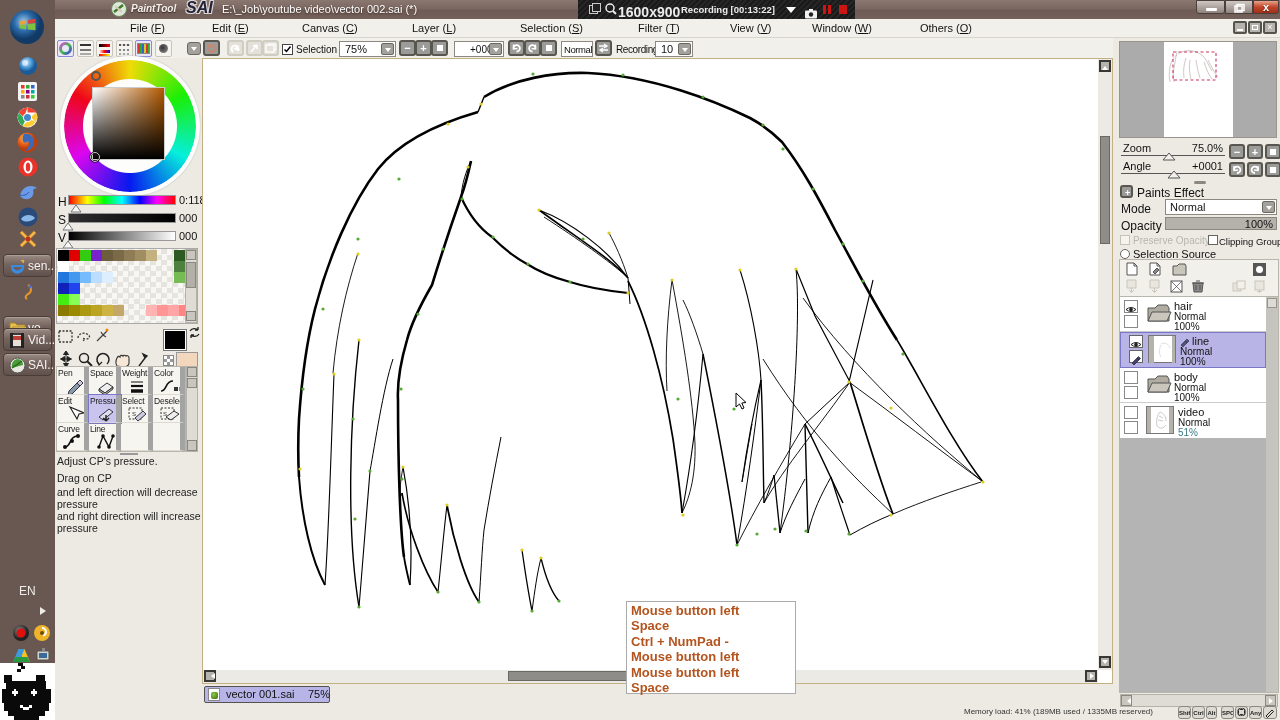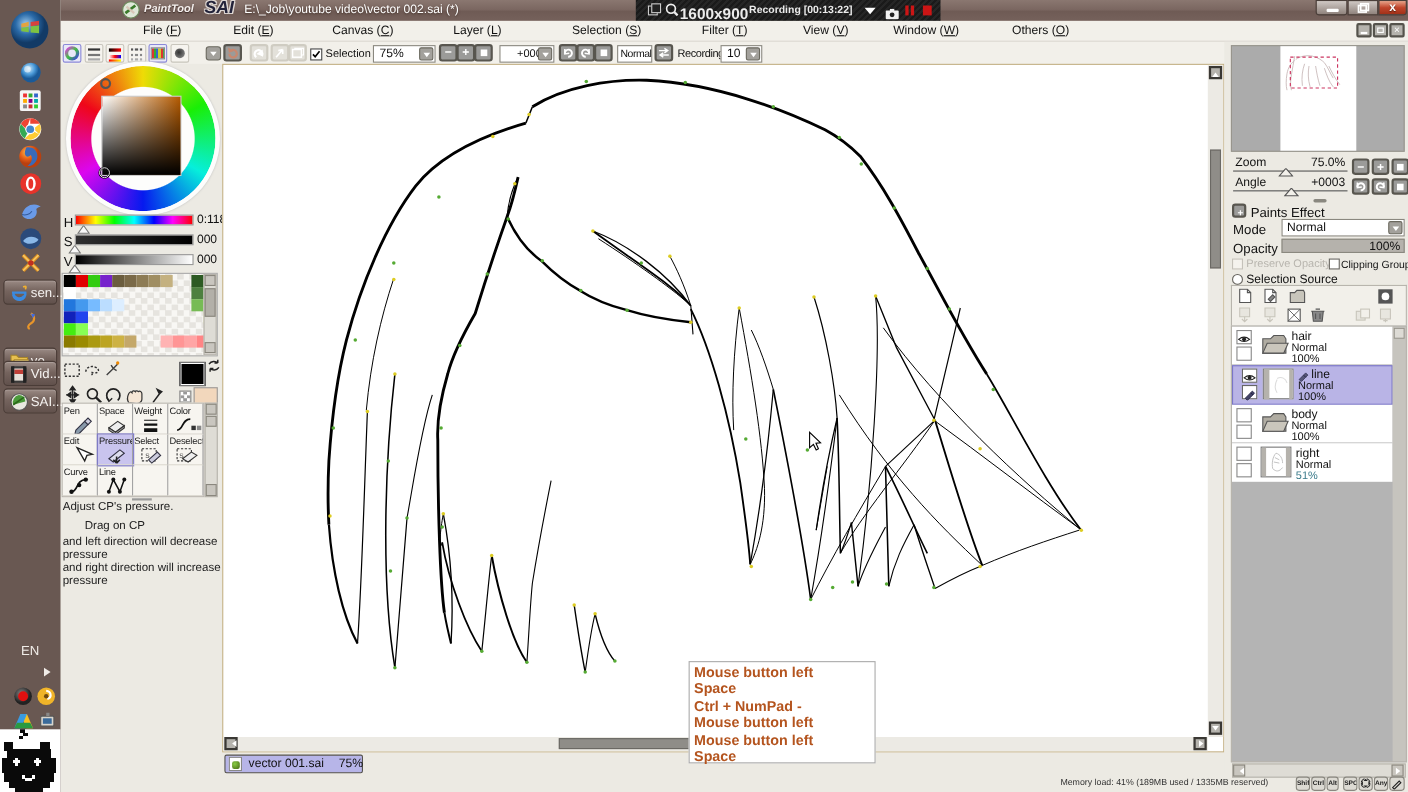--- a/index.html
+++ b/index.html
@@ -267,21 +267,21 @@
   </svg>
 <div class="abs" style="left:176px;top:352px;width:22px;height:20px;background:#f2d7bc;border:1px solid #999;"></div>
 <div class="abs" style="left:163px;top:355px;width:11px;height:11px;background:repeating-conic-gradient(#999 0 25%, #fff 0 50%) 0 0/6px 6px;border:1px solid #888;"></div>
 
 <div class="abs" style="left:56px;top:366px;width:130px;height:86px;background:#f7f5f0;border:1px solid #b8b5ad;"></div>
 <div class="abs" style="left:186px;top:366px;width:12px;height:86px;background:#dedcd5;border:1px solid #b5b2aa;"></div>
 <div class="abs" style="left:187px;top:367px;width:10px;height:10px;background:#c9c6bf;border:1px solid #8a877e;"></div>
 <div class="abs" style="left:187px;top:378px;width:10px;height:10px;background:#c9c6bf;border:1px solid #8a877e;"></div>
 <div class="abs" style="left:187px;top:440px;width:10px;height:11px;background:#c9c6bf;border:1px solid #8a877e;"></div>
 <style>
-.tcell { position:absolute; width:32px; height:28px; border-right:1px solid #a3a3a3; border-bottom:1px solid #dddad2; font-size:10px; color:#222; }
+.tcell { position:absolute; width:32px; height:28px; border-right:5px solid #a3a3a3; border-bottom:1px solid #dddad2; font-size:10px; color:#222; }
 .tcell .tn { position:absolute; left:1px; top:1px; white-space:nowrap; font-size:8.5px; letter-spacing:-0.2px; }
 .tcell { overflow:hidden; }
 </style>
 <div class="tcell" style="left:57px;top:367px;"><span class="tn">Pen</span><svg width="32" height="28">
       <path d="M12 24 l8 -8 l3 3 l-8 8 l-4 1 Z" fill="#8899aa" stroke="#334" stroke-width="1"></path>
       <path d="M20 16 l3 -3 l3 3 l-3 3 Z" fill="#ccd" stroke="#334"></path>
     </svg></div>
 <div class="tcell" style="left:89px;top:367px;"><span class="tn">Space</span><svg width="32" height="28">
       <path d="M10 22 l8 -6 l6 4 l-8 6 Z" fill="#eee" stroke="#333"></path>
       <path d="M10 22 l0 2 l6 4 l8 -6 l0 -2 l-8 6 Z" fill="#bbb" stroke="#333"></path>
@@ -324,21 +324,21 @@
       <circle cx="10" cy="24" r="1.8" fill="#111"></circle>
       <circle cx="14" cy="13" r="1.8" fill="#111"></circle>
       <circle cx="20" cy="24" r="1.8" fill="#111"></circle>
       <circle cx="24" cy="13" r="1.8" fill="#111"></circle>
     </svg></div>
 <div class="tcell" style="left:121px;top:423px;height:28px;"></div>
 <div class="tcell" style="left:153px;top:423px;height:28px;width:32px;"></div>
 
 <div class="abs" style="left:57px;top:456px;width:160px;font-size:10.5px;color:#222;line-height:11.5px;">
 <div style="margin-bottom:5px;">Adjust CP's pressure.</div>
-<div style="margin-bottom:3px;margin-left:20px;">Drag on CP</div>
+<div style="margin-bottom:3px;">Drag on CP</div>
 <div>and left direction will decrease</div>
 <div style="margin-bottom:1px;">pressure</div>
 <div>and right direction will increase</div>
 <div>pressure</div>
 </div>
 <div class="abs" style="left:120px;top:453px;width:18px;height:2px;background:#999;"></div>
 
 <div class="abs" style="left:202px;top:58px;width:911px;height:626px;background:#fff;border:1px solid #c3b083;"></div>
 
 <div class="abs" style="left:1098px;top:59px;width:14px;height:611px;background:#eceae4;"></div>
@@ -520,21 +520,21 @@
     <rect x="1" y="1" width="43" height="28" fill="none" stroke="#cc3560" stroke-width="1.1" stroke-dasharray="3 2.5"></rect>
   </svg>
 
 <div class="lbl" style="left:1123px;top:142px;">Zoom</div>
 <div class="lbl" style="left:1189px;top:142px;width:34px;text-align:right;">75.0%</div>
 <div class="abs" style="left:1121px;top:155px;width:104px;height:1px;background:#555;"></div>
 <svg class="abs" style="left:1162px;top:153px;" width="14" height="8">
     <path d="M7 0 L13 7 L1 7 Z" fill="#f2f0ea" stroke="#555"></path>
   </svg>
 <div class="lbl" style="left:1123px;top:160px;">Angle</div>
-<div class="lbl" style="left:1189px;top:160px;width:34px;text-align:right;">+0003</div>
+<div class="lbl" style="left:1189px;top:160px;width:34px;text-align:right;">+0001</div>
 <div class="abs" style="left:1121px;top:173px;width:104px;height:1px;background:#555;"></div>
 <svg class="abs" style="left:1167px;top:171px;" width="14" height="8">
     <path d="M7 0 L13 7 L1 7 Z" fill="#f2f0ea" stroke="#555"></path>
   </svg>
 <div class="sbtn" style="left:1229px;top:144px;width:16px;height:15px;">−</div>
 <div class="sbtn" style="left:1247px;top:144px;width:16px;height:15px;">+</div>
 <div class="sbtn" style="left:1265px;top:144px;width:16px;height:15px;">
     <div style="position:absolute;left:3px;top:2.5px;width:6px;height:6px;background:#fff;"></div>
   </div>
 <div class="sbtn" style="left:1229px;top:162px;width:16px;height:15px;"><svg width="12" height="11">
@@ -649,21 +649,21 @@
 <div class="lbl" style="left:1174px;top:371px;">body</div>
 <div class="lbl" style="left:1174px;top:382px;font-size:10px;">Normal</div>
 <div class="lbl" style="left:1174px;top:392px;font-size:10px;">100%</div>
 
 <div class="abs" style="left:1120px;top:403px;width:146px;height:35px;background:#fff;"></div>
 <div class="abs" style="left:1124px;top:406px;width:14px;height:13px;border:1px solid #888;background:#fff;"></div>
 <div class="abs" style="left:1124px;top:421px;width:14px;height:13px;border:1px solid #888;background:#fff;"></div>
 <div class="abs" style="left:1146px;top:406px;width:28px;height:28px;border:1px solid #777;background:#fff;"><div style="position:absolute;left:0;top:0;width:4px;height:26px;background:#b5b2ac;"></div><div style="position:absolute;right:0;top:0;width:4px;height:26px;background:#b5b2ac;"></div><svg width="28" height="28">
       <path d="M13 5 C10 8 9 14 10 19 M13 5 C17 6 19 10 19 14 M10 19 c3 3 6 3 9 -1 M12 9 l4 2 M11 13 l5 1" stroke="#bbb" fill="none" stroke-width="0.8"></path>
     </svg></div>
-<div class="lbl" style="left:1178px;top:406px;">right</div>
+<div class="lbl" style="left:1178px;top:406px;">video</div>
 <div class="lbl" style="left:1178px;top:417px;font-size:10px;">Normal</div>
 <div class="lbl" style="left:1178px;top:427px;font-size:10px;color:#3a7a8a;">51%</div>
 
 <div class="abs" style="left:1266px;top:297px;width:12px;height:395px;background:#c6c4be;"></div>
 <div class="abs" style="left:1267px;top:298px;width:10px;height:10px;background:#dddbd5;border:1px solid #98958d;"></div>
 
 <div class="abs" style="left:1120px;top:694px;width:158px;height:13px;background:#dedcd5;border:1px solid #b5b2aa;"></div>
 <div class="abs" style="left:1121px;top:695px;width:11px;height:11px;background:#c9c6bf;border:1px solid #8a877e;">
     <div style="position:absolute;left:2px;top:2px;border:3px solid transparent;border-right:4px solid #fff;"></div>
   </div>

